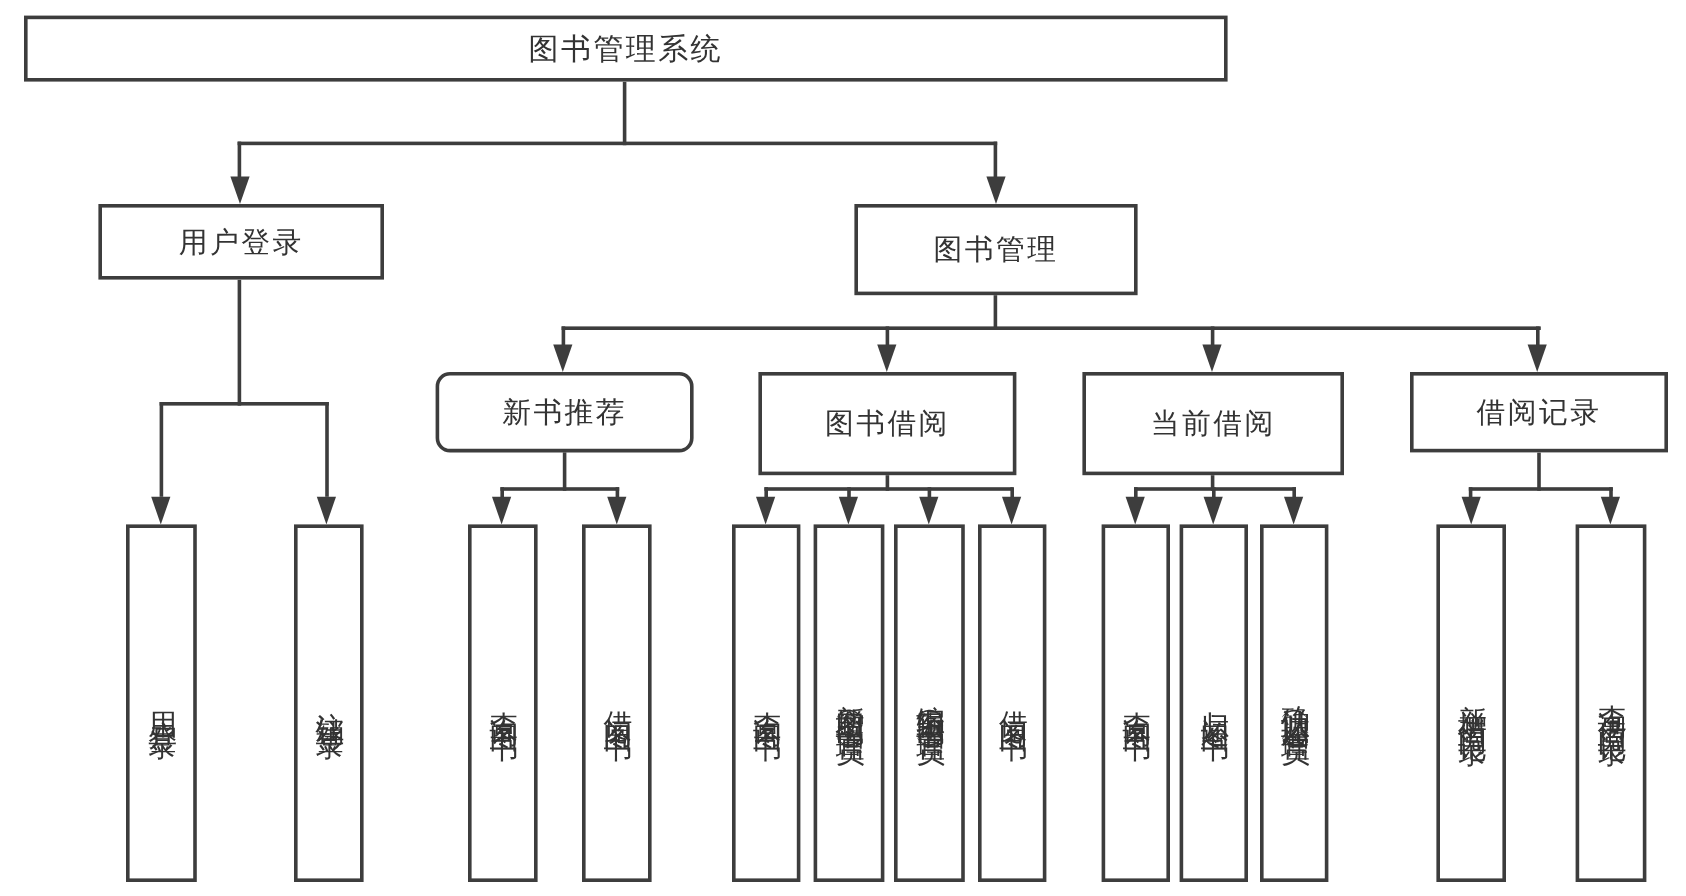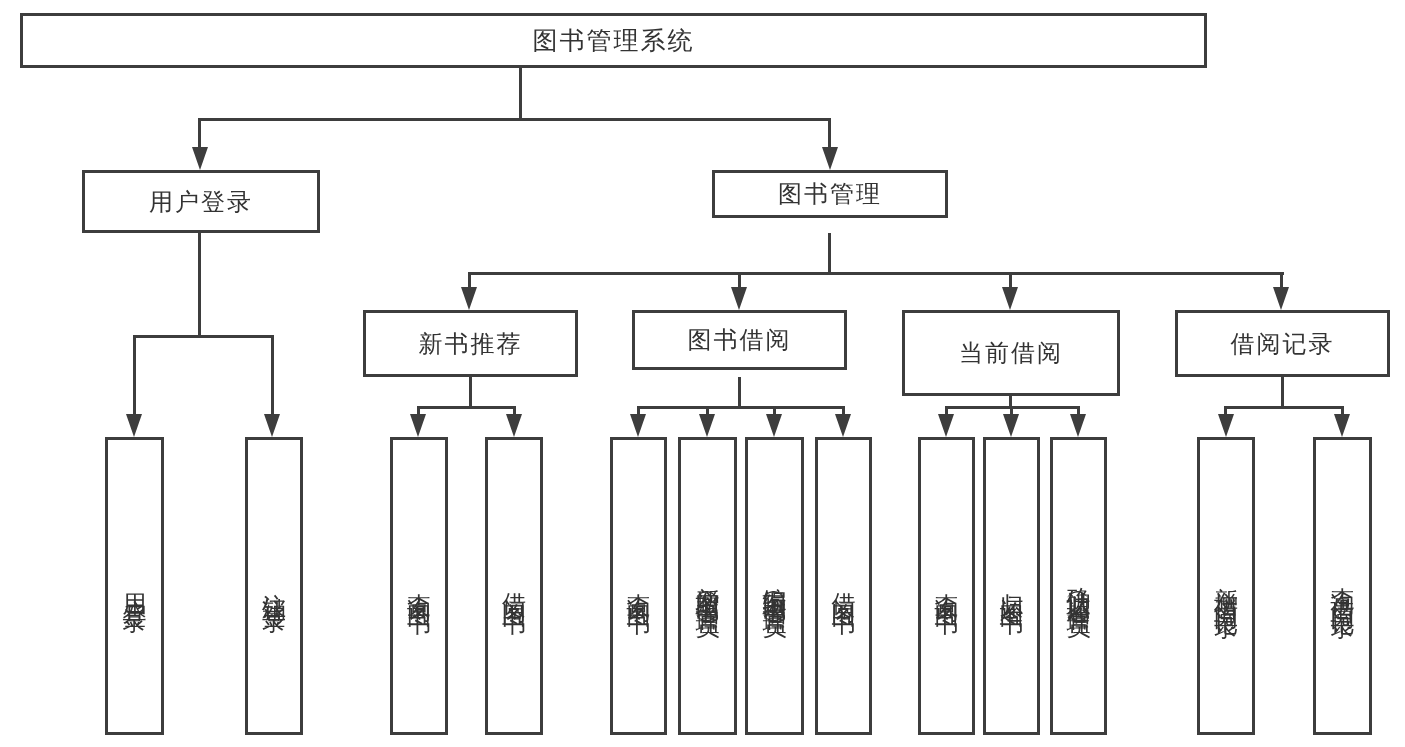--- a/index.html
+++ b/index.html
@@ -112,27 +112,27 @@
   <div class="arrow" style="left:1003px;top:414px;"></div>
   <div class="arrow" style="left:1070px;top:414px;"></div>
 
   <div class="vline" style="left:1281px;top:377px;width:3px;height:32px;"></div>
   <div class="hline" style="left:1224px;top:406px;width:120px;height:3px;"></div>
   <div class="vline" style="left:1224px;top:406px;width:3px;height:10px;"></div>
   <div class="vline" style="left:1341px;top:406px;width:3px;height:10px;"></div>
   <div class="arrow" style="left:1218px;top:414px;"></div>
   <div class="arrow" style="left:1334px;top:414px;"></div>
 
-  <div class="node root" style="left:20px;top:13px;width:1187px;height:55px;">图书管理系统</div>
+  <div class="node root" style="left:20px;top:13px;width:1003px;height:55px;">图书管理系统</div>
 
   <div class="node" style="left:82px;top:170px;width:238px;height:63px;">用户登录</div>
-  <div class="node" style="left:712px;top:170px;width:236px;height:48px;">图书管理</div>
+  <div class="node" style="left:712px;top:170px;width:236px;height:76px;">图书管理</div>
 
-  <div class="node" style="left:363px;top:310px;width:215px;height:67px;">新书推荐</div>
-  <div class="node" style="left:632px;top:310px;width:215px;height:60px;">图书借阅</div>
+  <div class="node" style="left:363px;top:310px;width:215px;height:67px;border-radius:12px;">新书推荐</div>
+  <div class="node" style="left:632px;top:310px;width:215px;height:86px;">图书借阅</div>
   <div class="node" style="left:902px;top:310px;width:218px;height:86px;">当前借阅</div>
   <div class="node" style="left:1175px;top:310px;width:215px;height:67px;">借阅记录</div>
 
   <div class="node leaf" style="left:105px;top:437px;width:59px;height:298px;">用户登录</div>
   <div class="node leaf" style="left:245px;top:437px;width:58px;height:298px;">注销登录</div>
 
   <div class="node leaf" style="left:390px;top:437px;width:58px;height:298px;">查询图书</div>
   <div class="node leaf" style="left:485px;top:437px;width:58px;height:298px;">借阅图书</div>
 
   <div class="node leaf" style="left:610px;top:437px;width:57px;height:298px;">查询图书</div>

